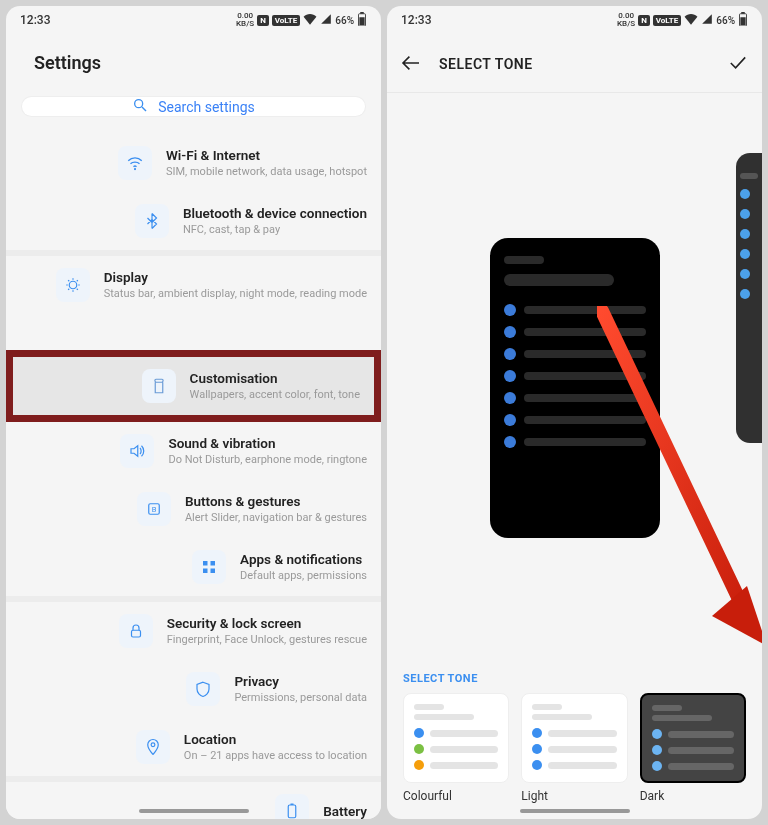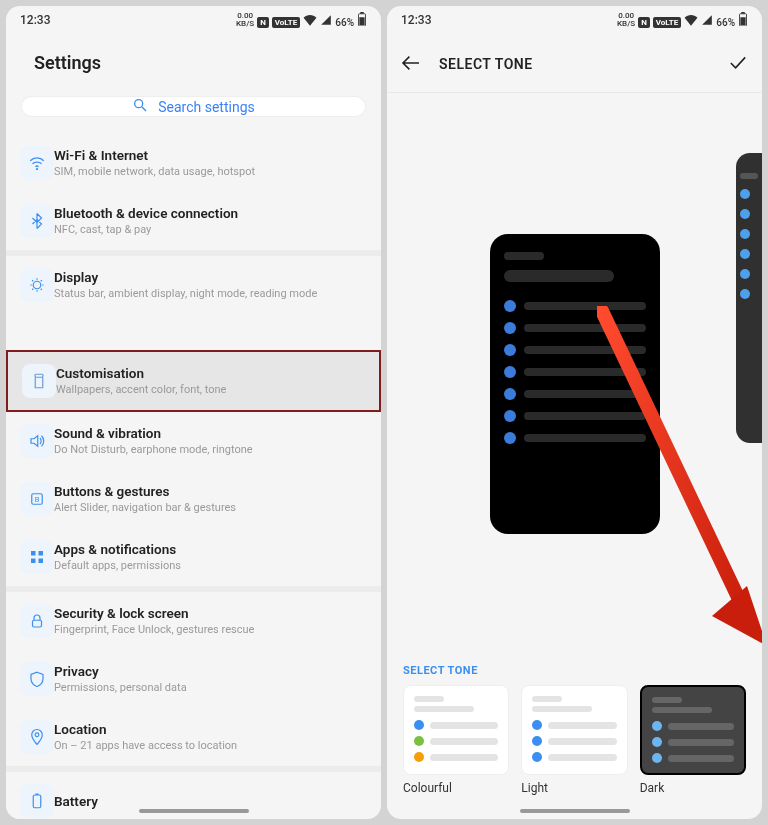--- a/index.html
+++ b/index.html
@@ -31,21 +31,21 @@
     display: flex;
     justify-content: space-between;
     align-items: center;
     padding: 6px 14px 4px 14px;
     font-size: 12px;
     color: #333;
     font-weight: 500;
   }
   .status-right {
     display: flex;
-    align-items: flex-end;
+    align-items: center;
     gap: 3px;
     font-size: 10px;
     margin-left: 48px;
   }
   .status-right .kbs { font-size:8px; line-height:1; text-align:center; }
   .status-badge {
     background:#333; color:#fff; font-size:8px; padding:1px 3px; border-radius:2px; font-weight:bold;
   }
   
   .screen-title {
@@ -67,24 +67,26 @@
     font-size:14px;
     box-shadow: 0 0 0 1px #eee;
   }
   .search-box svg { width:16px; height:16px; }
   .list { display:flex; flex-direction:column; }
   .divider { height:6px; background:#ececec; }
   .row {
     display:flex;
     align-items:center;
     padding: 12px 14px;
+    gap:14px;
     background:#f5f5f5;
+    justify-content:flex-end;
   }
   .row.highlighted {
-    border:2px solid #7f1d1d;
+    border:7px solid #7f1d1d;
     background:#e6e6e6;
     margin-top:36px;
   }
   .row .ico {
     width:34px; height:34px;
     border-radius:8px;
     background:#eef4fb;
     display:flex; align-items:center; justify-content:center;
     color:#3b8ff0;
     flex-shrink:0;
@@ -137,21 +139,21 @@
   .section-label {
     font-size:11px;
     font-weight:700;
     color:#3b8ff0;
     letter-spacing:0.5px;
     padding:10px 16px 8px 16px;
   }
   .tone-cards {
     display:flex;
     gap:12px;
-    padding:0 16px 24px 16px;
+    padding:0 16px 16px 16px;
   }
   .tone-card {
     width:110px;
     display:flex; flex-direction:column; gap:6px;
   }
   .tone-card .swatch {
     height:90px;
     background:#fff;
     border-radius:8px;
     border:1px solid #eee;

